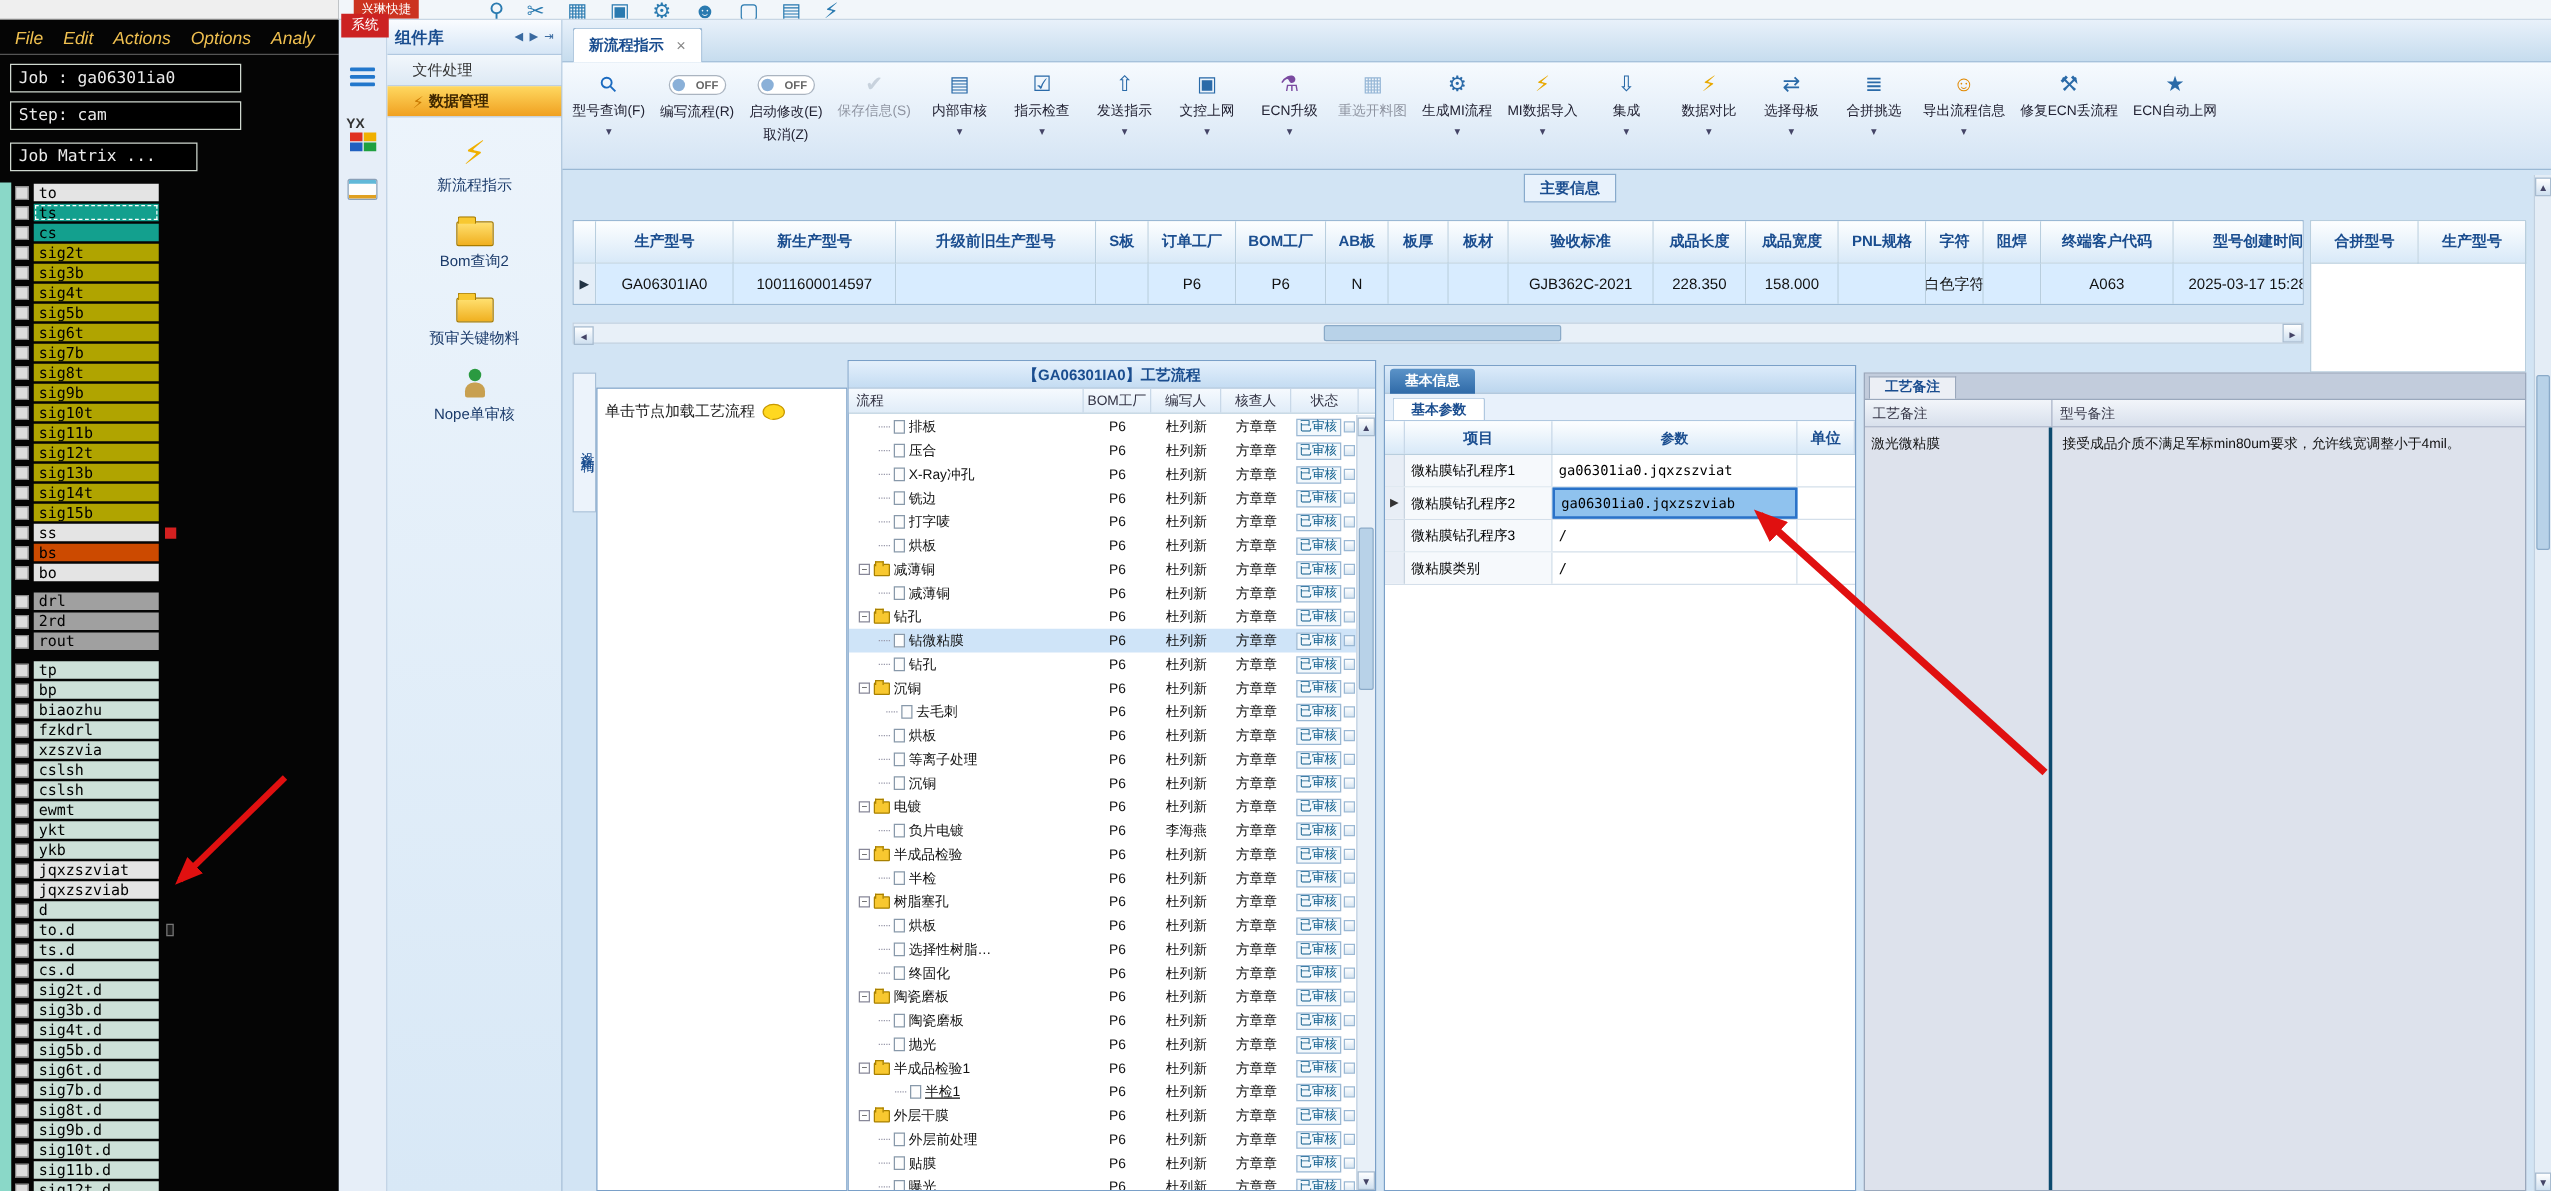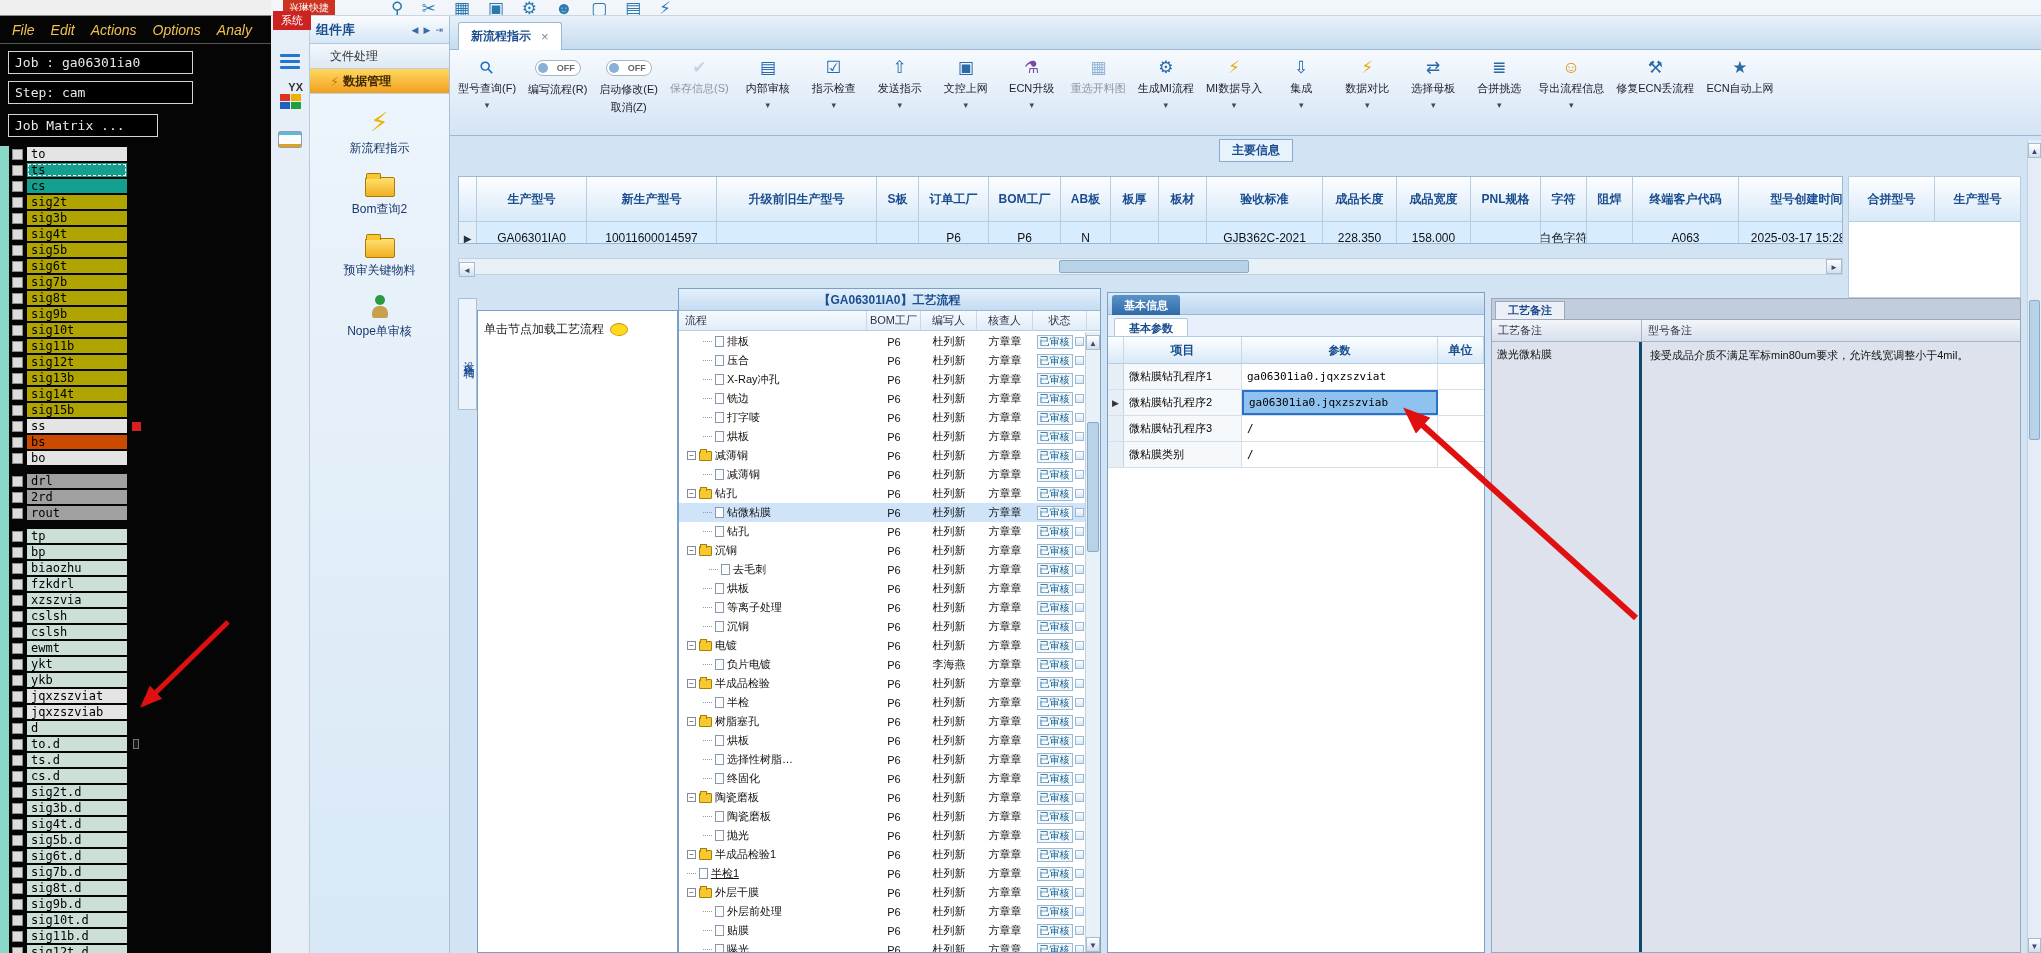--- a/index.html
+++ b/index.html
@@ -28,21 +28,21 @@
   
   .app{position:absolute;left:271px;top:0;width:1770px;height:953px;background:#d2e4f4;overflow:hidden;}
   .top-strip{position:absolute;left:0;top:0;right:0;height:16px;background:#f2f6fa;overflow:hidden;display:flex;gap:18px;padding-left:120px;border-bottom:1px solid #c8d6e4;}
   .top-ic{font-size:17px;line-height:24px;margin-top:-3px;color:#2a7ab0;}
   .shortcut-tag{position:absolute;left:12px;top:0;height:15px;background:#cc3320;color:#fff;font-size:10px;line-height:15px;padding:0 6px;}
   .system-tag{position:absolute;left:2px;top:11px;width:38px;height:19px;background:#cc2222;color:#fff;font-size:11px;text-align:center;line-height:19px;z-index:5;}
 
   .rail{position:absolute;left:0;top:16px;width:39px;bottom:0;background:#e6eef8;border-right:1px solid #b8cce0;}
   .burger{margin:38px auto 0;width:20px;}
   .burger i{display:block;height:3px;background:#2277cc;margin-bottom:3px;border-radius:1px;}
-  .logo{margin:12px auto 0;width:26px;text-align:right;}
+  .logo{margin:24px auto 0;width:26px;text-align:left;}
   .logo-t{font-size:11px;font-weight:bold;color:#333;display:block;}
   .logo-grid{display:grid;grid-template-columns:10px 10px;gap:1px;width:21px;margin:1px auto 0;}
   .logo-grid i{height:7px;display:block;}
   .lg1{background:#e03020;} .lg2{background:#f0b000;} .lg3{background:#2060c0;} .lg4{background:#20a040;}
   .cardic{margin:22px auto 0;width:24px;height:17px;background:#fdfdfd;border:1px solid #8aa0b8;border-radius:2px;box-shadow:inset 0 3px 0 #60b8d8, inset 0 -3px 0 #e0a020;}
 
   .side-panel{position:absolute;left:39px;top:16px;width:140px;bottom:0;background:linear-gradient(#eef5fc,#d8e8f6);border-right:1px solid #a8c0d8;}
   .panel-head{height:28px;display:flex;align-items:center;background:linear-gradient(#fafcff,#d6e6f6);border-bottom:1px solid #b0c8e0;padding:0 6px;gap:5px;}
   .ph-title{font-weight:bold;color:#1a4d8f;font-size:13px;flex:1;}
   .ph-btn{font-size:9px;color:#3a6aa0;cursor:default;}
@@ -69,21 +69,21 @@
   .ic-bolt{color:#e8a800;} .ic-smile{color:#e08800;} .ic-flask{color:#7a4aa0;} .ic-save{color:#9aa8b8;}
   .tb-label{margin-top:3px;white-space:nowrap;}
   .tb-caret{margin-top:4px;font-size:9px;color:#446;}
   .tb-toggle{width:46px;height:16px;border:1px solid #aab4c0;border-radius:8px;background:#fff;font-size:9px;font-weight:bold;color:#666;display:flex;align-items:center;justify-content:flex-end;padding:0 5px;position:relative;margin:2px 0 3px;}
   .tb-toggle::before{content:'';position:absolute;left:2px;top:2px;width:10px;height:10px;border-radius:50%;background:#8ab0d8;}
   .tb-btn.disabled{opacity:.45;}
 
   .main-badge{position:absolute;left:948px;top:139px;padding:2px 12px;background:#e8f2fc;border:1px solid #88aacc;color:#1a4d8f;font-size:12px;font-weight:bold;z-index:3;}
 
   .grid{position:absolute;left:187px;top:176px;width:1385px;height:68px;overflow:hidden;background:#fff;border:1px solid #9ab8d4;}
-  .grow{display:flex;height:45px;}
+  .grow{display:flex;height:34px;}
   .gcell{border-right:1px solid #b8cede;border-bottom:1px solid #b8cede;font-size:12px;display:flex;align-items:center;justify-content:center;flex:none;overflow:hidden;white-space:nowrap;padding:0 2px;}
   .ghead{background:linear-gradient(#fdfeff,#d8e9f8);color:#1a4d8f;font-weight:bold;}
   .gval{background:#d8ecff;color:#111;height:33px;}
   .gmark{width:18px;}
   .gval-mark{background:#e4eef8;color:#234;font-size:10px;height:33px;}
   .extra{position:absolute;left:1577px;top:176px;width:173px;height:122px;background:#fff;border:1px solid #b8cede;}
   .xhead{width:86px;}
   .hscroll{position:absolute;left:187px;top:258px;width:1385px;height:17px;background:#e8f0f8;border:1px solid #c0d0e0;}
   .sc-btn{display:inline-block;width:16px;height:15px;background:linear-gradient(#fff,#cfe0f0);border:1px solid #a8bcd0;font-size:8px;color:#446;text-align:center;line-height:15px;}
   .hscroll .right{position:absolute;right:0;top:0;}
@@ -1005,21 +1005,21 @@
           </div>
           <div class="fcell fbom">P6</div>
           <div class="fcell fwriter">杜列新</div>
           <div class="fcell fchecker">方章章</div>
           <div class="fcell fstatus">
             <span class="status-chip">已审核</span>
             <span class="status-btn"></span>
           </div>
         </div>
         <div class="frow">
-          <div class="fcell ftree" style="padding-left: 8px; text-decoration: underline;">
+          <div class="fcell ftree" style="padding-left: 37px; text-decoration: underline;">
             <span class="leaf-dots"></span>
             <span class="page-ic"></span>
             <span class="fl">半检1</span>
           </div>
           <div class="fcell fbom">P6</div>
           <div class="fcell fwriter">杜列新</div>
           <div class="fcell fchecker">方章章</div>
           <div class="fcell fstatus">
             <span class="status-chip">已审核</span>
             <span class="status-btn"></span>

